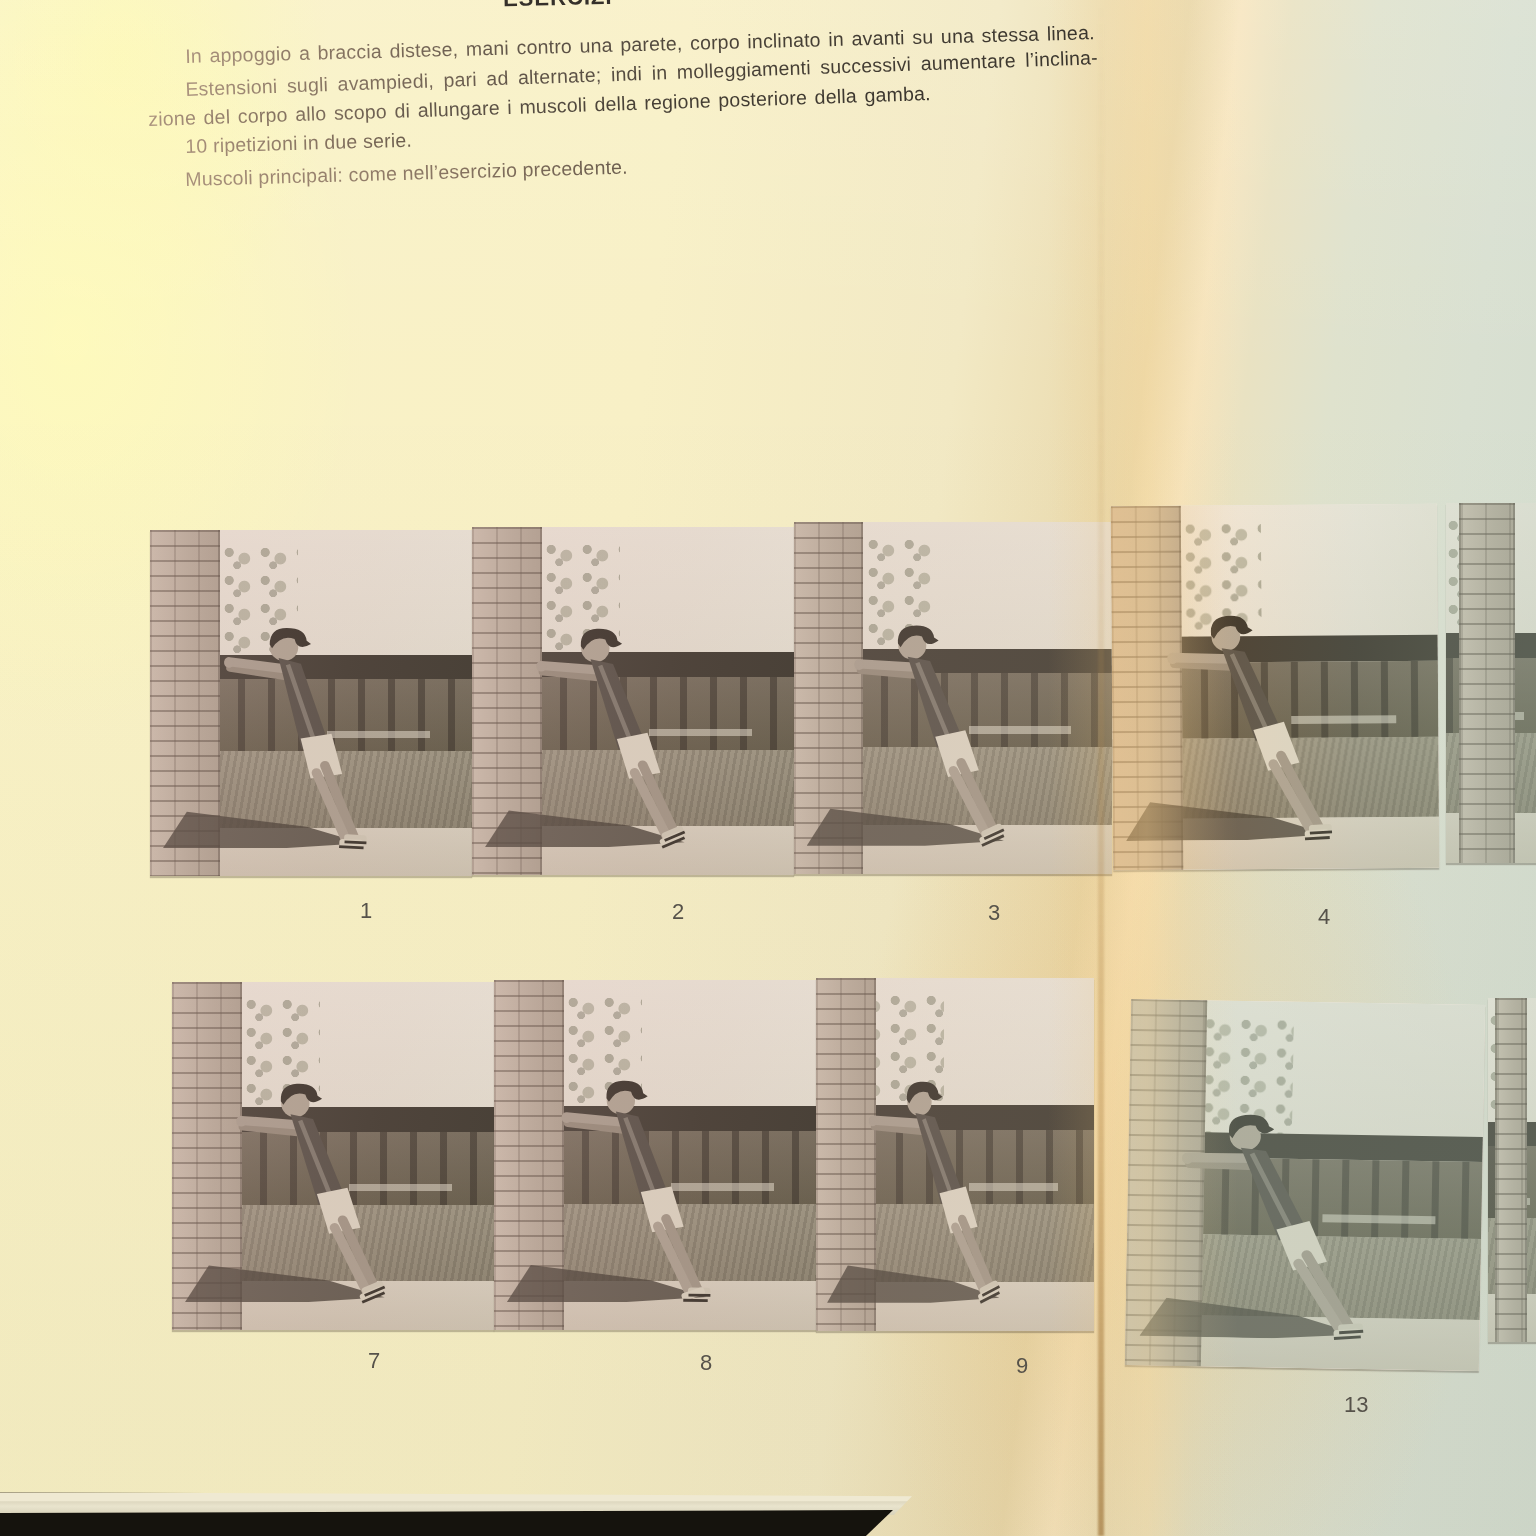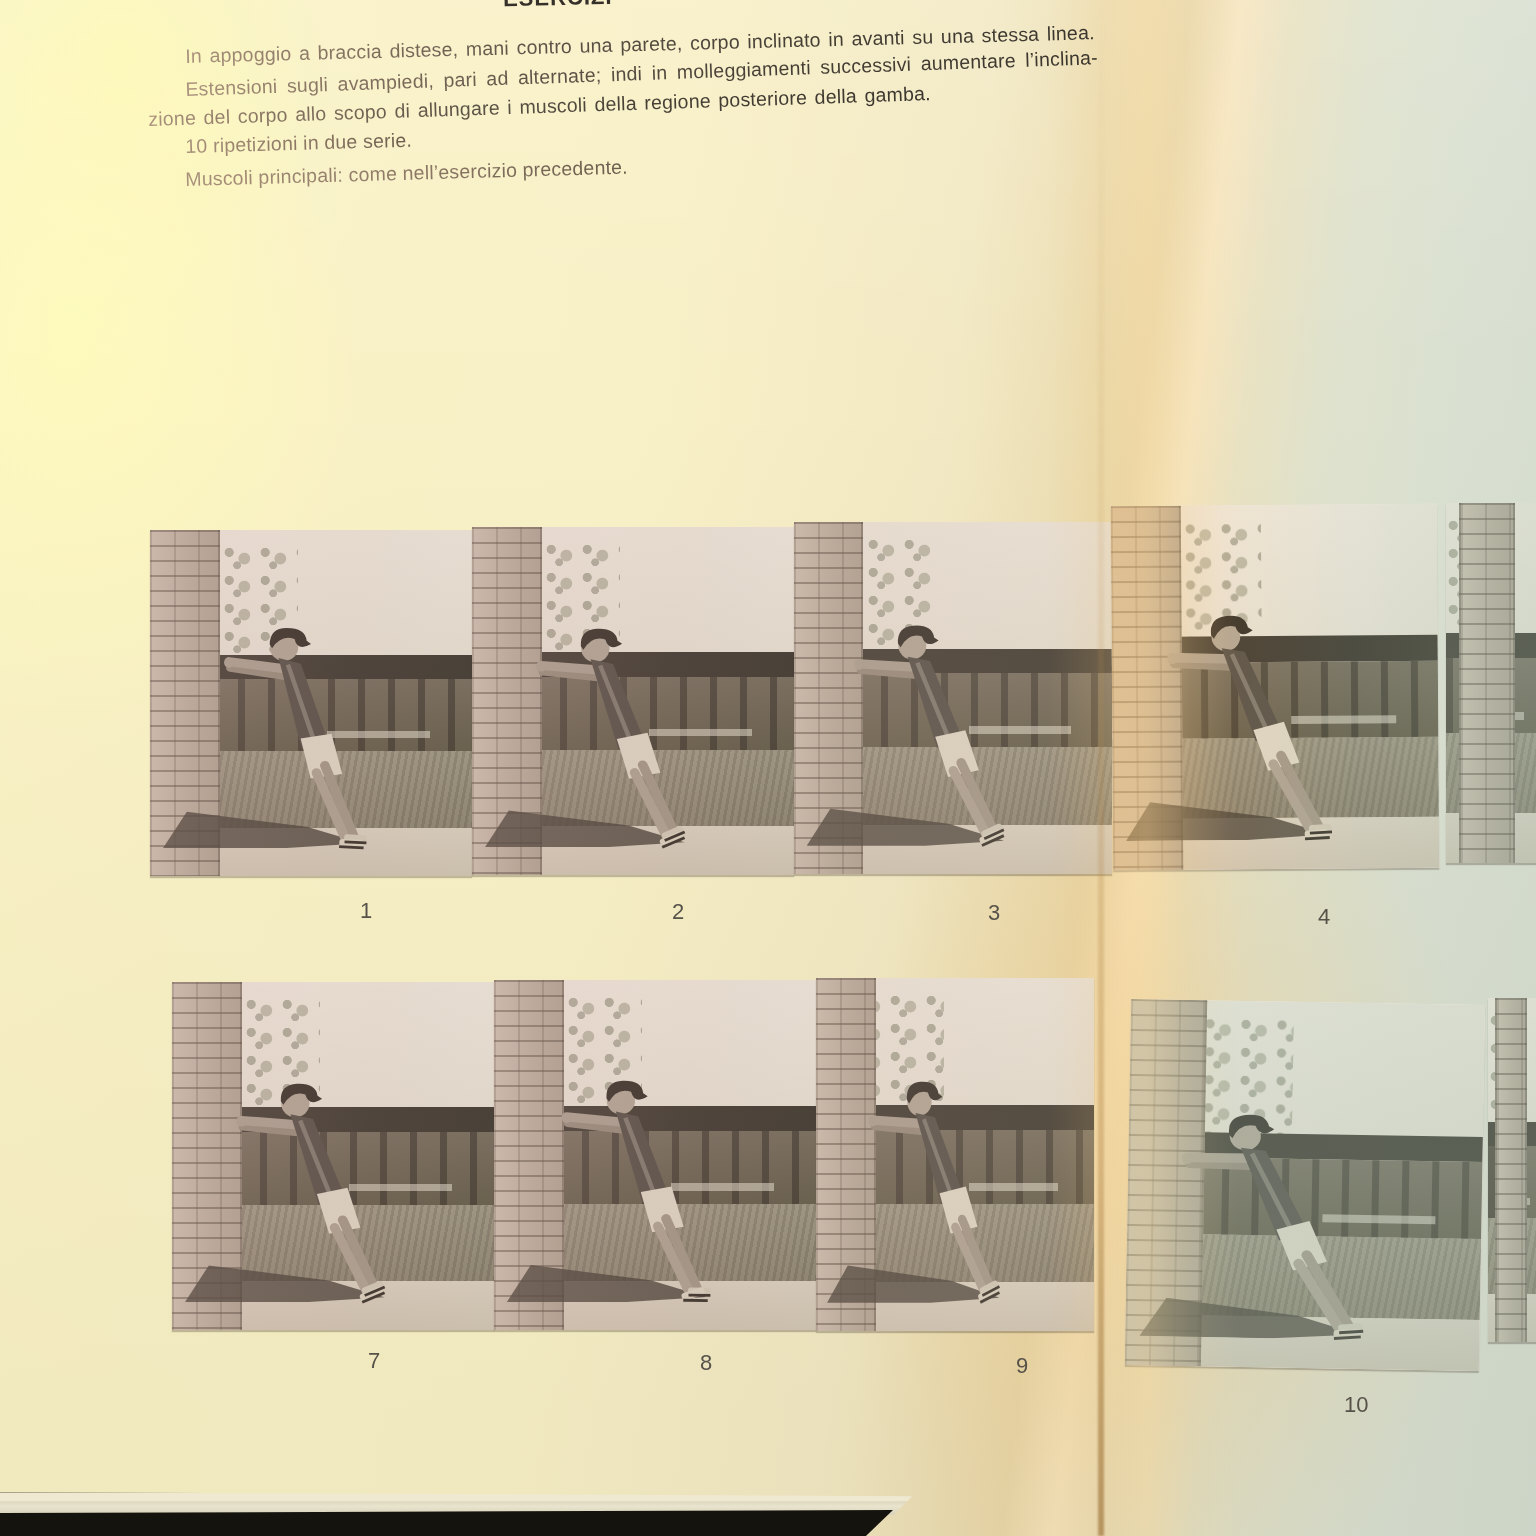--- a/index.html
+++ b/index.html
@@ -356,21 +356,21 @@
           <path d="M50.5 66.5 L61 88.5" stroke="#a89c8e" stroke-width="3" stroke-linecap="round"></path>
           <g class="shoe-g">
             <rect class="shoe-back" x="60.2" y="86.2" width="7" height="2.4" rx="1" fill="#cfc7b6"></rect>
             <rect class="shoe-front" x="58.8" y="87.8" width="7.4" height="2.5" rx="1" fill="#d9d1c0"></rect>
             <path d="M58.8 90.4 h7.6 M60.4 88.7 h6.8" stroke="#26211b" stroke-width="0.9"></path>
           </g>
         </g>
       </svg>
       <div class="tint"></div>
     </div>
-      <div class="pnum" style="left: 1344px; top: 1392px;">10</div>
+      <div class="pnum" style="left: 1344px; top: 1392px;">13</div>
       <div class="photo cool partial" style="left: 1488px; top: 998px; width: 48px; height: 344px;">
       <div class="sky"></div>
       <div class="foliage"></div>
       <div class="grass"></div>
       <div class="roof"></div>
       <div class="building"></div>
       <div class="bench"></div>
       <div class="pavement"></div>
       <div class="pillar"></div>
 

